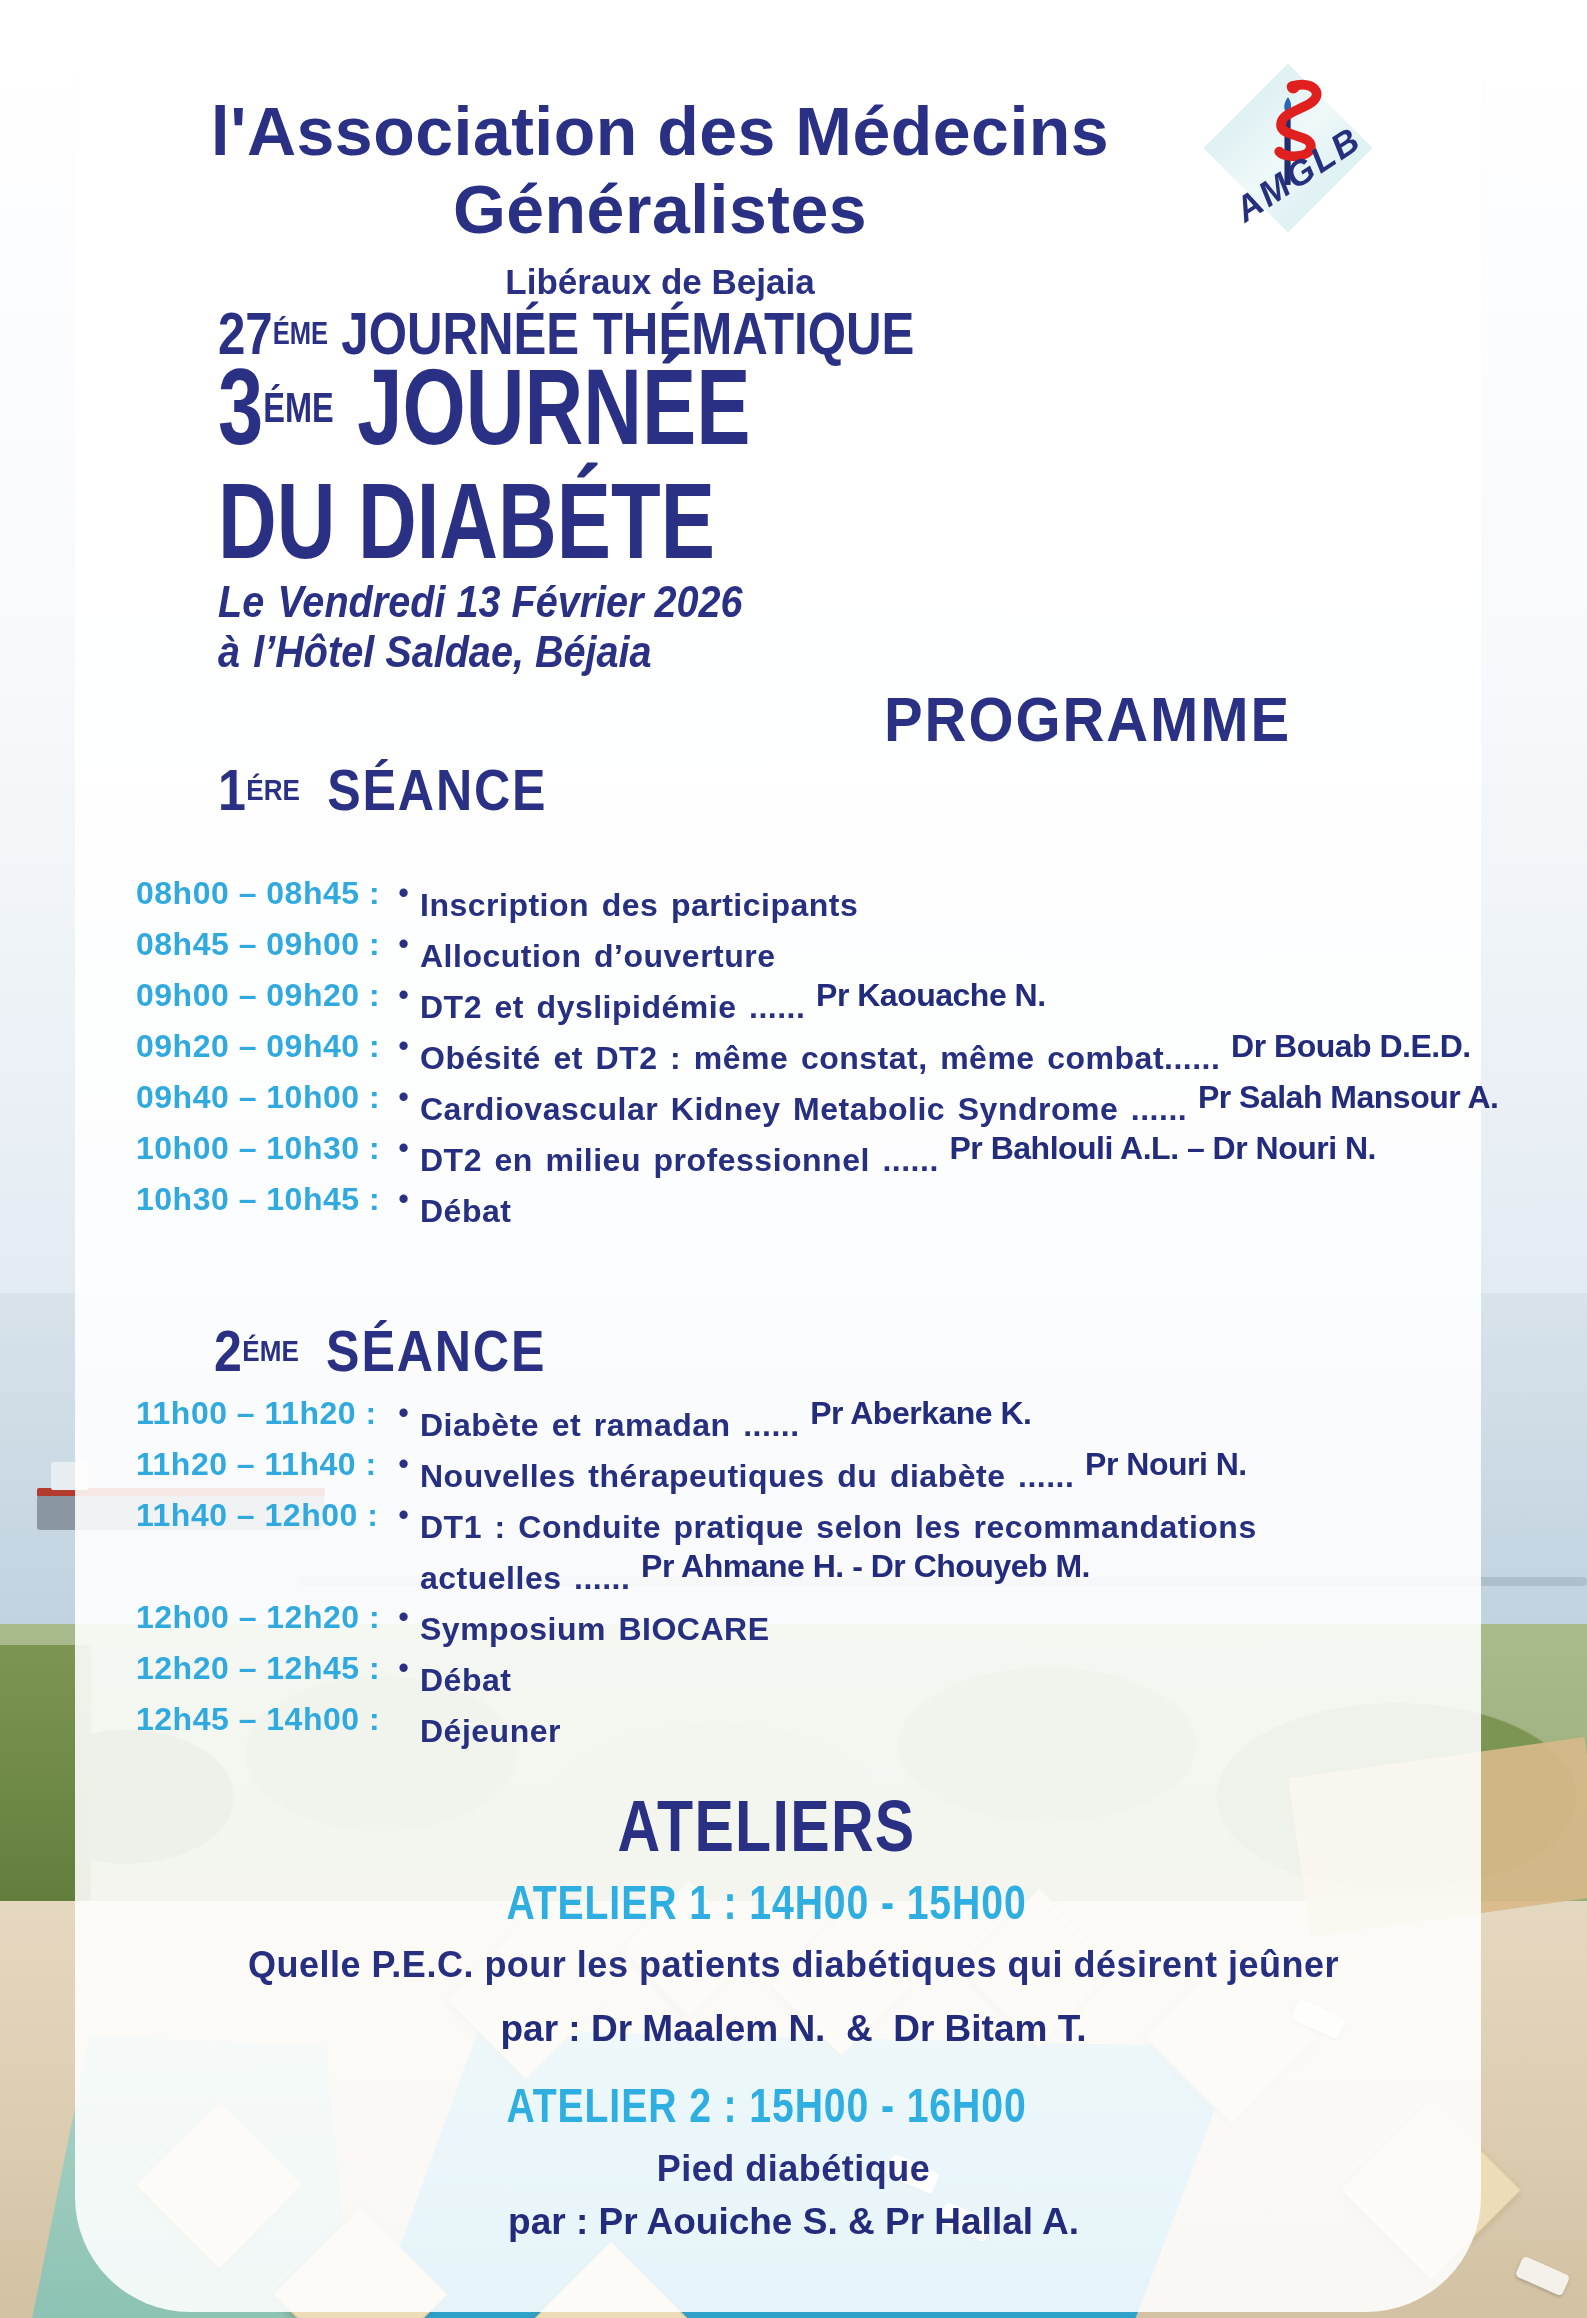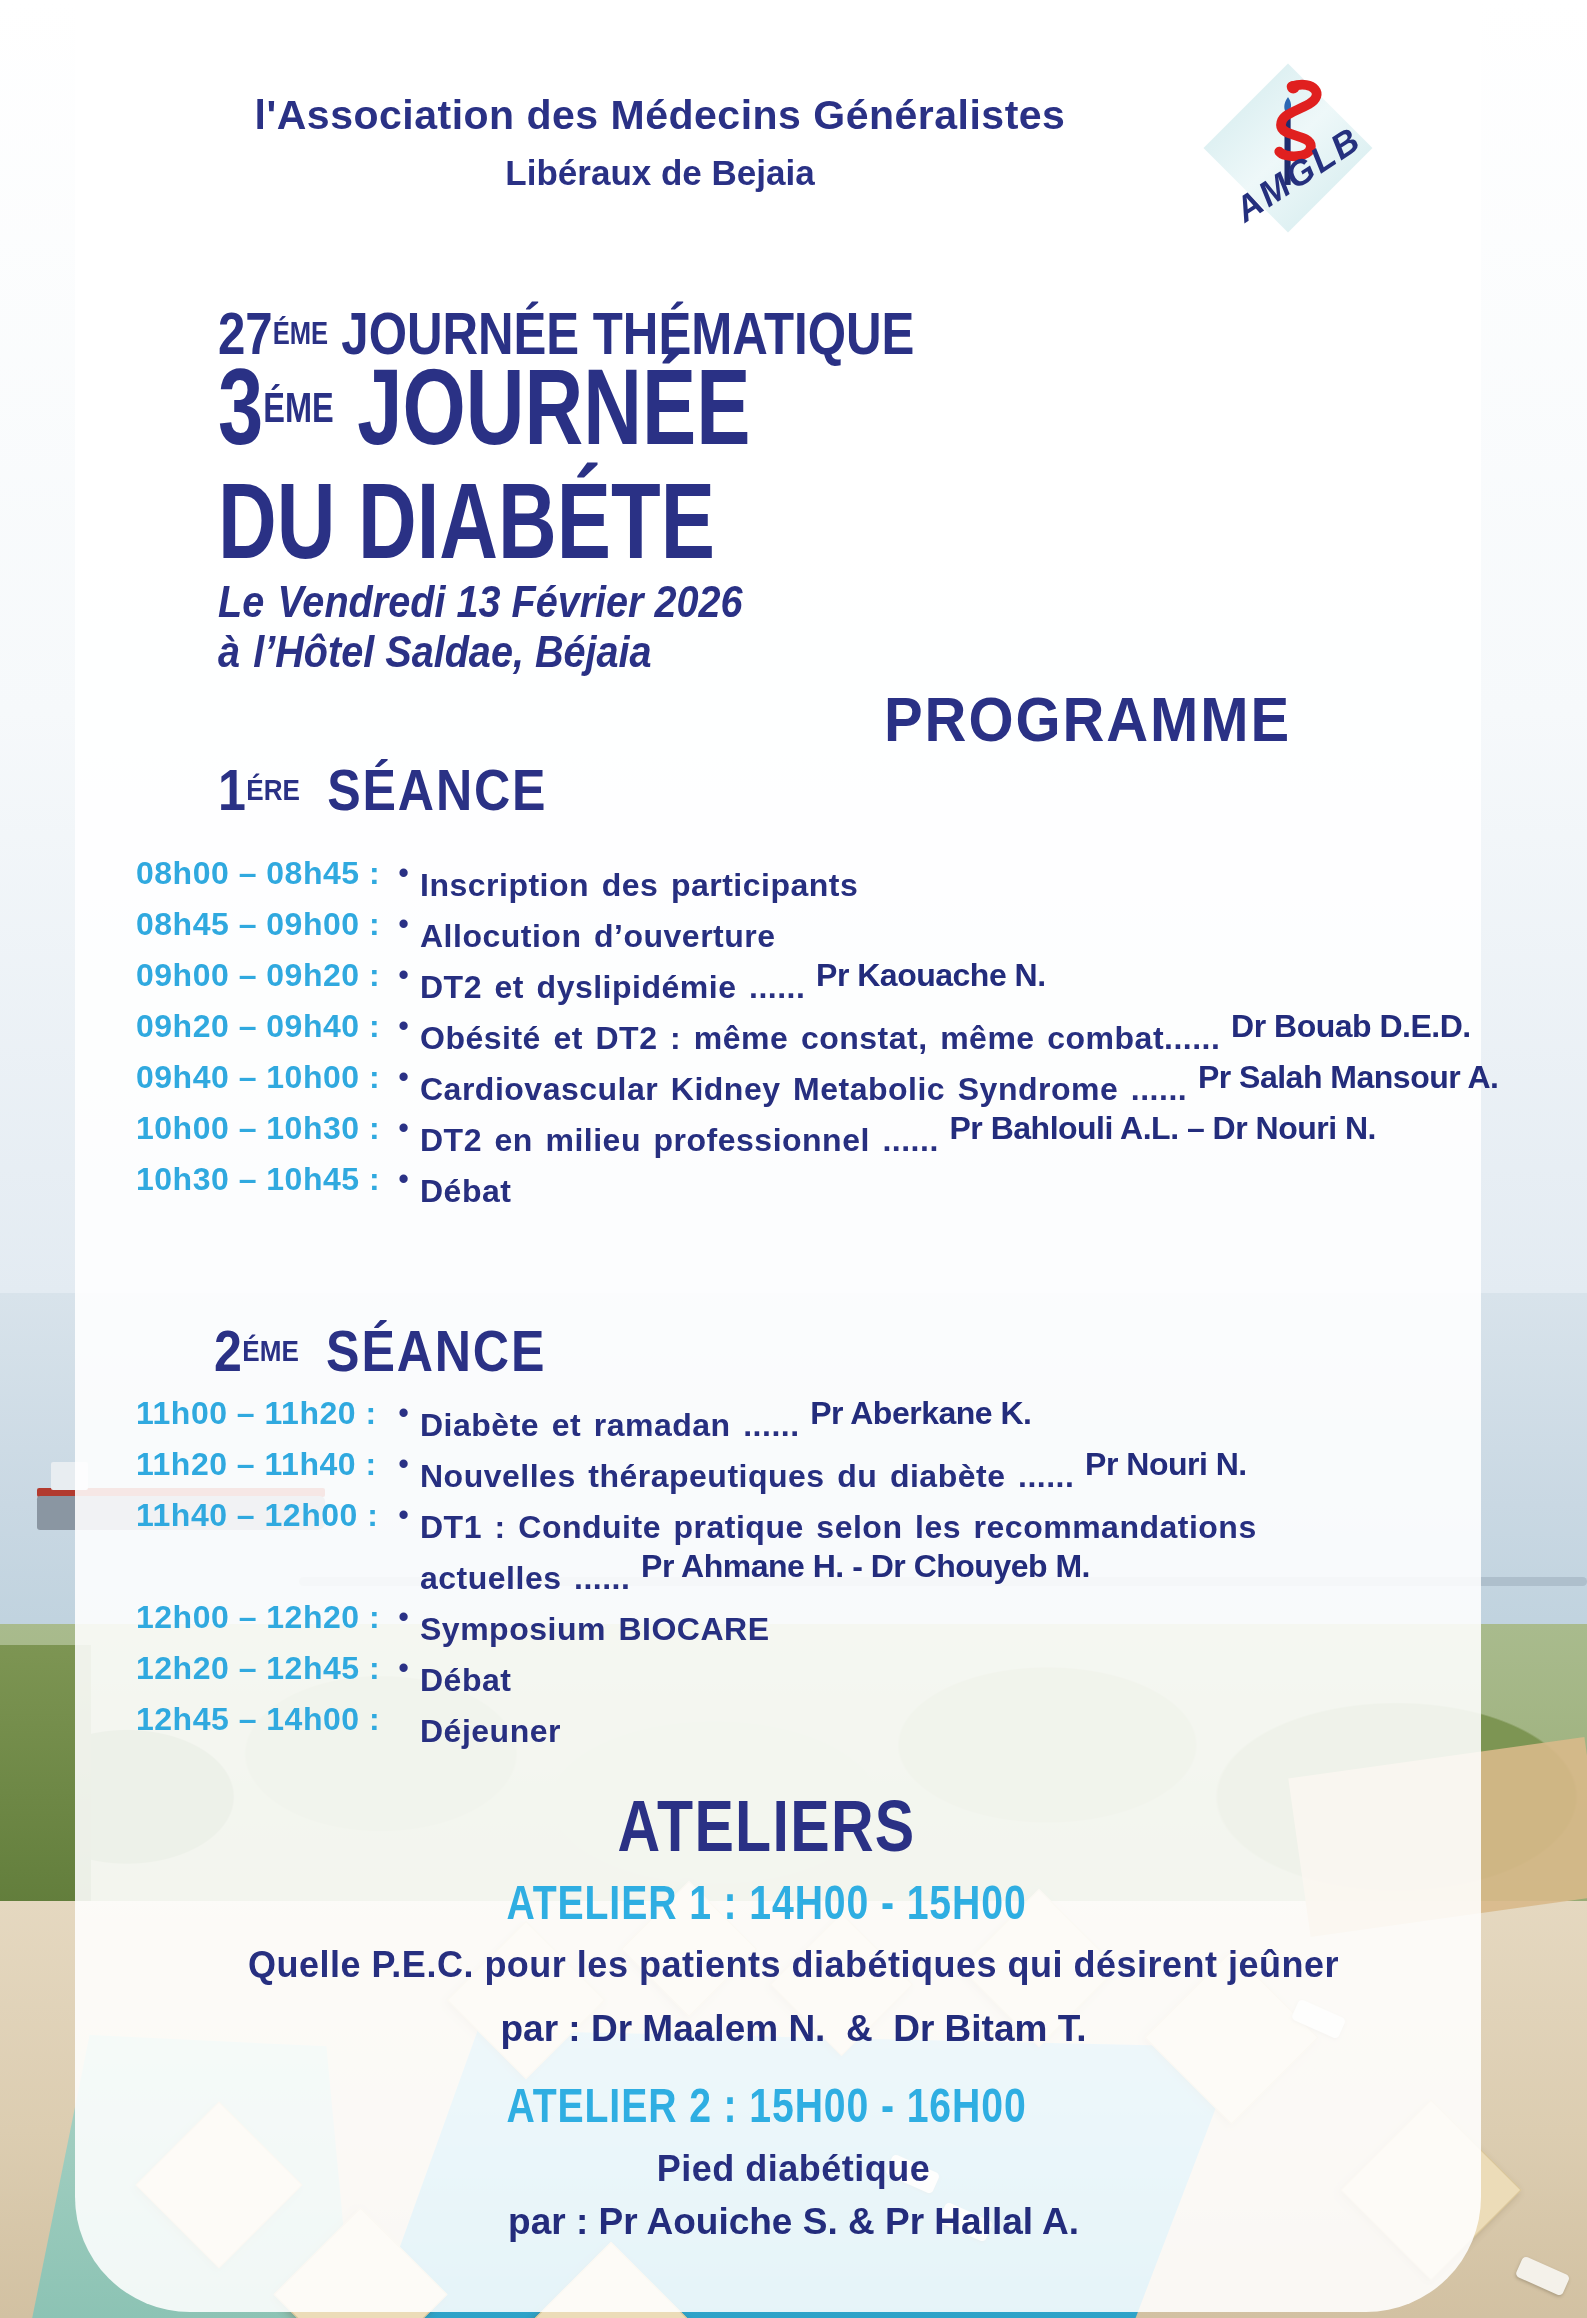--- a/index.html
+++ b/index.html
@@ -46,21 +46,21 @@
 
   
   .overlay { position:absolute; left:75px; top:-134px; width:1406px; height:2446px;
              background:rgba(255,255,255,.88); border-radius:115px; z-index:1; }
 
   
   .content { position:absolute; inset:0; z-index:2; color:#2A3185; font-weight:800; }
   .abs { position:absolute; }
 
   .hdr { left:134px; top:92px; width:1052px; text-align:center; }
-  .hdr-l1 { font-size:41px; letter-spacing:0.5px;text-align:center; }
+  .hdr-l1 { font-size:68px; letter-spacing:0.5px;text-align:center; }
   .hdr-l2 { font-size:35px; margin-top:14px; }
 
   
   .logo { left:1200px; top:60px; width:176px; height:176px; }
 
   
   .kicker { left:218px; top:299px; font-size:60px; transform:scaleX(.82); transform-origin:left; white-space:nowrap; }
   .kicker sup, .seance-h sup { font-size:.52em; vertical-align:28%; letter-spacing:0; }
   .kicker .rest { margin-left:16px; }
   .main1 { left:218px; top:357px; font-size:107px; line-height:.95; transform:scaleX(.76); transform-origin:left; white-space:nowrap; }
@@ -72,21 +72,21 @@
   .venueline .pfx { font-weight:600; margin-right:15px; }
 
   .programme { left:884px; top:683px; font-size:63px; letter-spacing:2.1px; transform:scaleX(.92); transform-origin:left; }
 
   .seance-h { font-size:57px; letter-spacing:0.5px; transform:scaleX(.88); transform-origin:left; white-space:nowrap; }
   .seance-h .lbl { margin-left:31px; letter-spacing:2.1px; }
   .s1h { left:218px; top:757px; }
   .s2h { left:214px; top:1318px; }
 
   .rows { left:136px; width:1389px; }
-  .r1 { top:848px; }
+  .r1 { top:868px; }
   .r2 { top:1388px; }
   .row { display:flex; align-items:center; height:51px; font-size:32px; white-space:nowrap; }
   .time { width:251px; color:#30A9DF; letter-spacing:0.5px; flex:0 0 auto; }
   .bullet { width:33px; text-align:center; color:#2A3185; flex:0 0 auto; font-size:29px; }
   .txt { letter-spacing:0.5px; word-spacing:3.2px; color:#272F80;margin-top:24px; }
   .speaker { margin-left:10.7px; letter-spacing:-0.5px; color:#232C7C; }
 
   .ateliers-h { left:0; top:1785px; width:1533px; text-align:center; font-size:72px; letter-spacing:1.6px;
                 transform:scaleX(.82); transform-origin:center; }
   .slot { left:0; width:1533px; text-align:center; font-size:49px; color:#2FAEE2; letter-spacing:1.1px;

